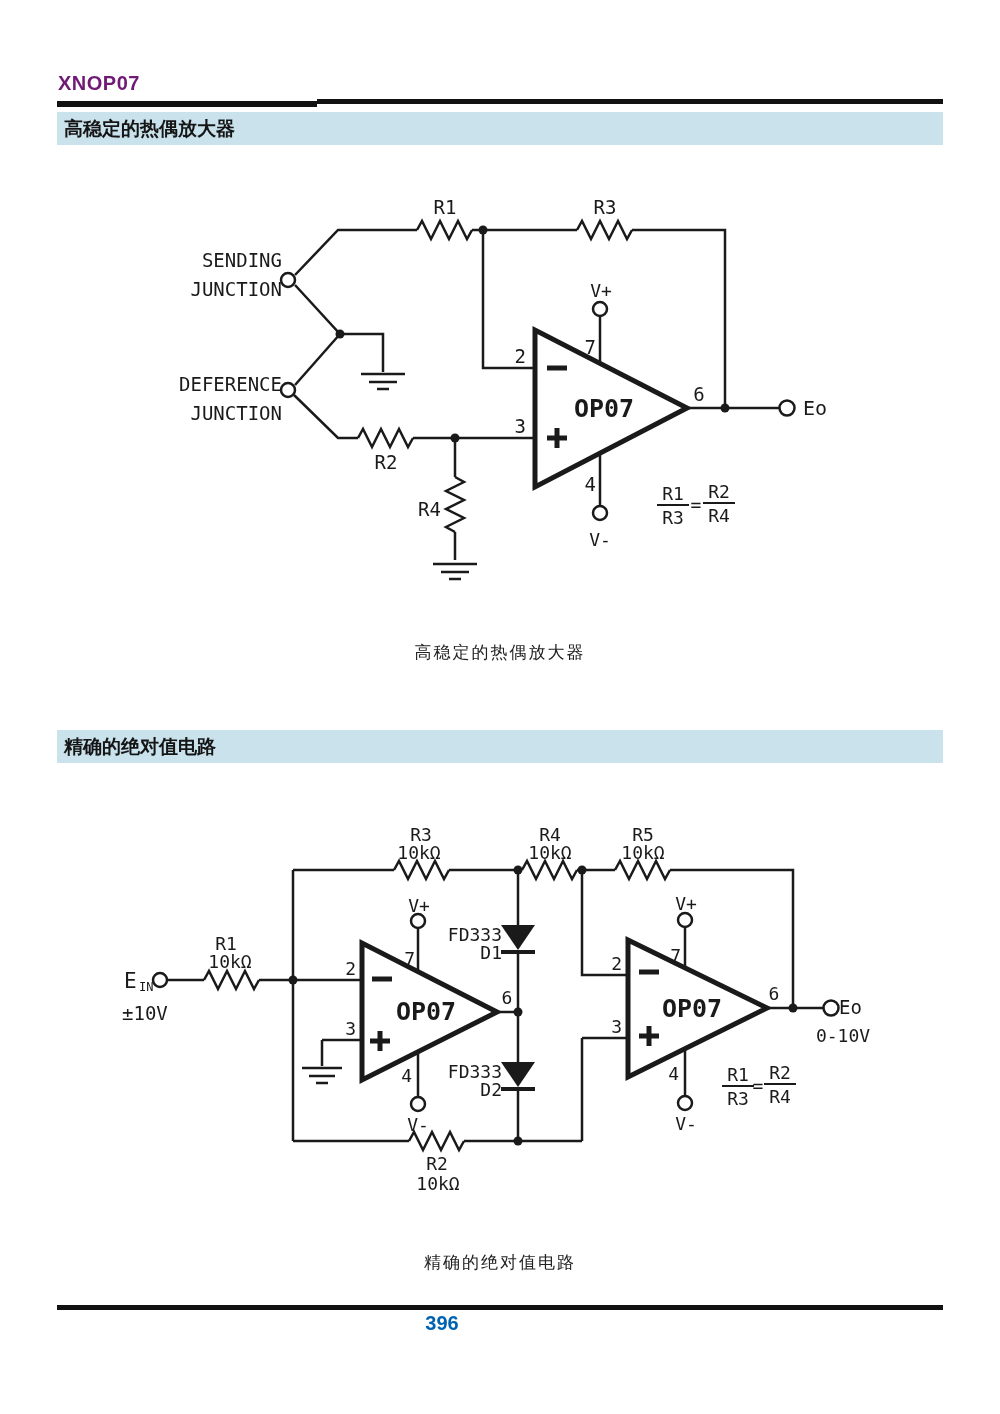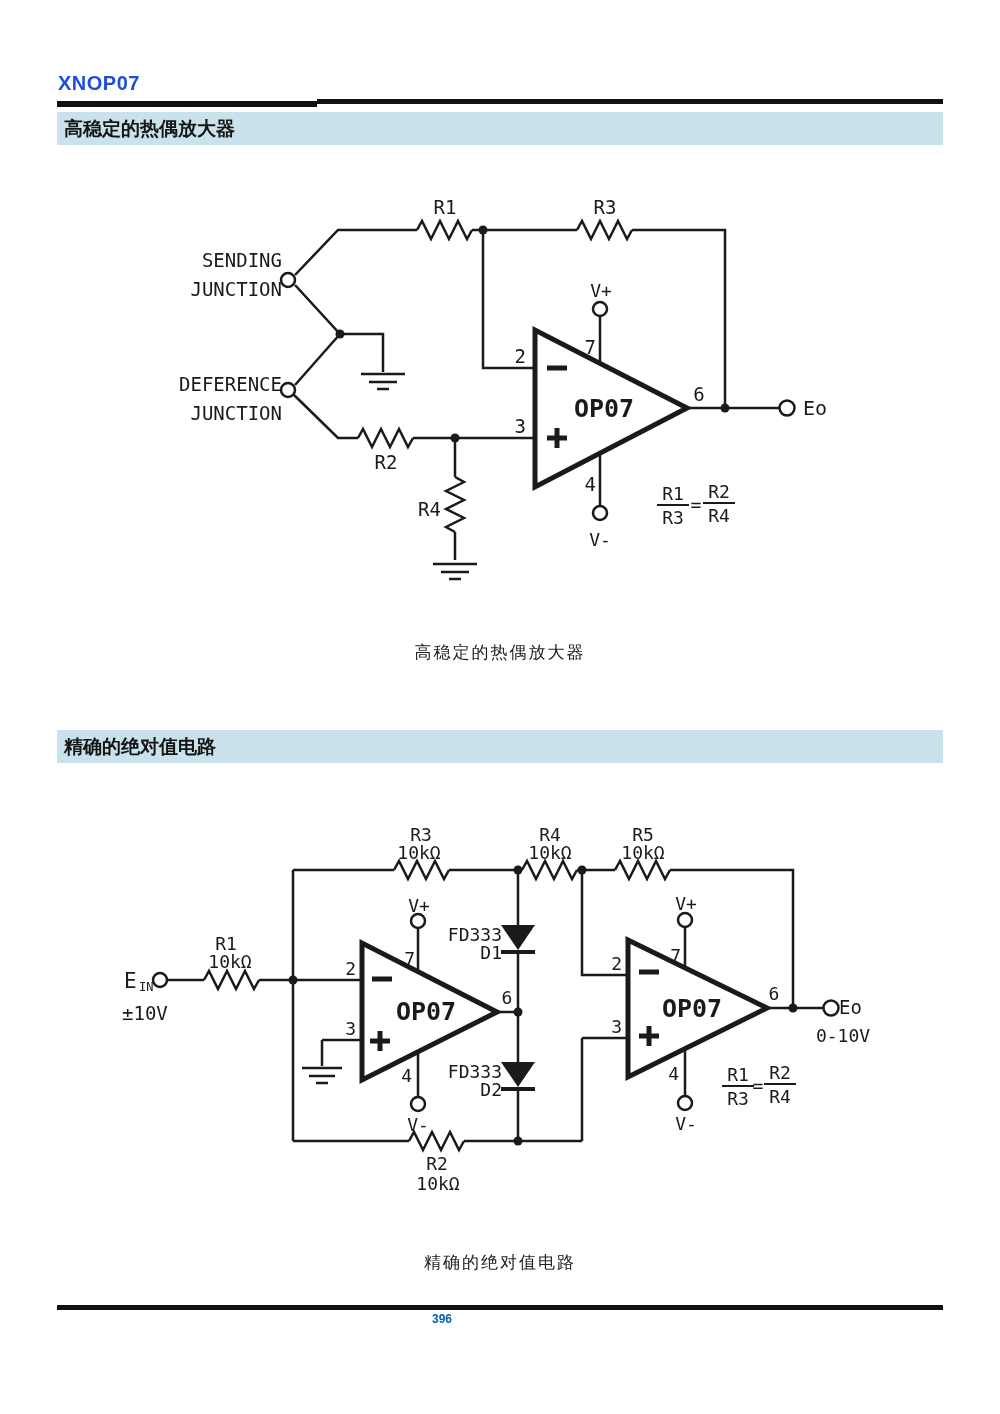--- a/index.html
+++ b/index.html
@@ -1,19 +1,19 @@
 <!DOCTYPE html>
 <html lang="zh"><head>
 <meta charset="utf-8">
 <style>
   html,body { margin:0; padding:0; background:#ffffff; }
   body { width:1000px; height:1414px; font-family:"DejaVu Sans", sans-serif; }
   .page { position:relative; width:1000px; height:1414px; background:#fff; overflow:hidden; }
 
-  .brand { position:absolute; left:58px; top:72px; color:#1d4ed8; font-weight:bold;
+  .brand { position:absolute; left:58px; top:72px; color:#701a75; font-weight:bold;
            font-size:20px; font-family:"Liberation Sans", sans-serif; letter-spacing:.5px; }
   .rule-left  { position:absolute; left:57px; top:101px; width:260px; height:6px; background:#111; }
   .rule-right { position:absolute; left:317px; top:99px; width:626px; height:5px; background:#111; }
 
   .banner { position:absolute; left:57px; width:886px; height:33px; background:#c9e2ec;
             color:#151515; font-weight:bold; font-size:19px; line-height:33px;
             padding-left:7px; box-sizing:border-box; }
   .banner1 { top:112px; }
   .banner2 { top:730px; }
 
@@ -36,21 +36,21 @@
   .fbar { fill:none; stroke:#1a1a1a; stroke-width:2px; }
 
   svg text { fill:#1a1a1a; font-family:"DejaVu Sans Mono", monospace; font-size:19px; }
   .t18 { font-size:18px; }  .t20 { font-size:20px; }
   .t21 { font-size:21px; }  .t12 { font-size:12px; }
   .op  { font-size:25px; font-weight:bold; }
   .mid { text-anchor:middle; } .end { text-anchor:end; }
 
   .footer-rule { position:absolute; left:57px; top:1305px; width:886px; height:5px; background:#111; }
   .pageno { position:absolute; left:0; top:1312px; width:884px; text-align:center;
-            color:#0063b1; font-weight:bold; font-size:12px;
+            color:#0063b1; font-weight:bold; font-size:20px;
             font-family:"Liberation Sans", sans-serif; }
 </style>
 </head>
 <body>
 
 <div class="page">
 
   <div class="brand">XNOP07</div>
   <div class="rule-left"></div>
   <div class="rule-right"></div>

